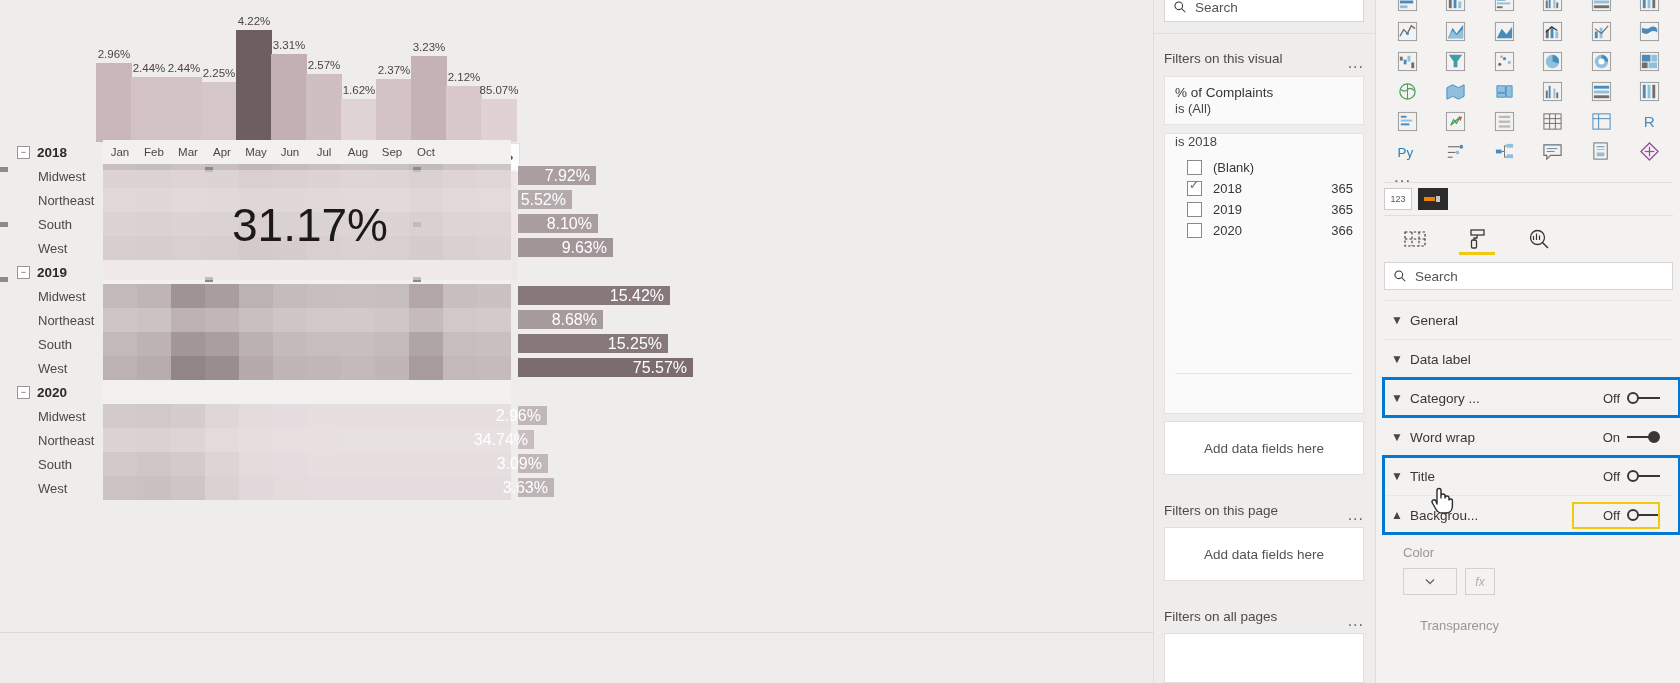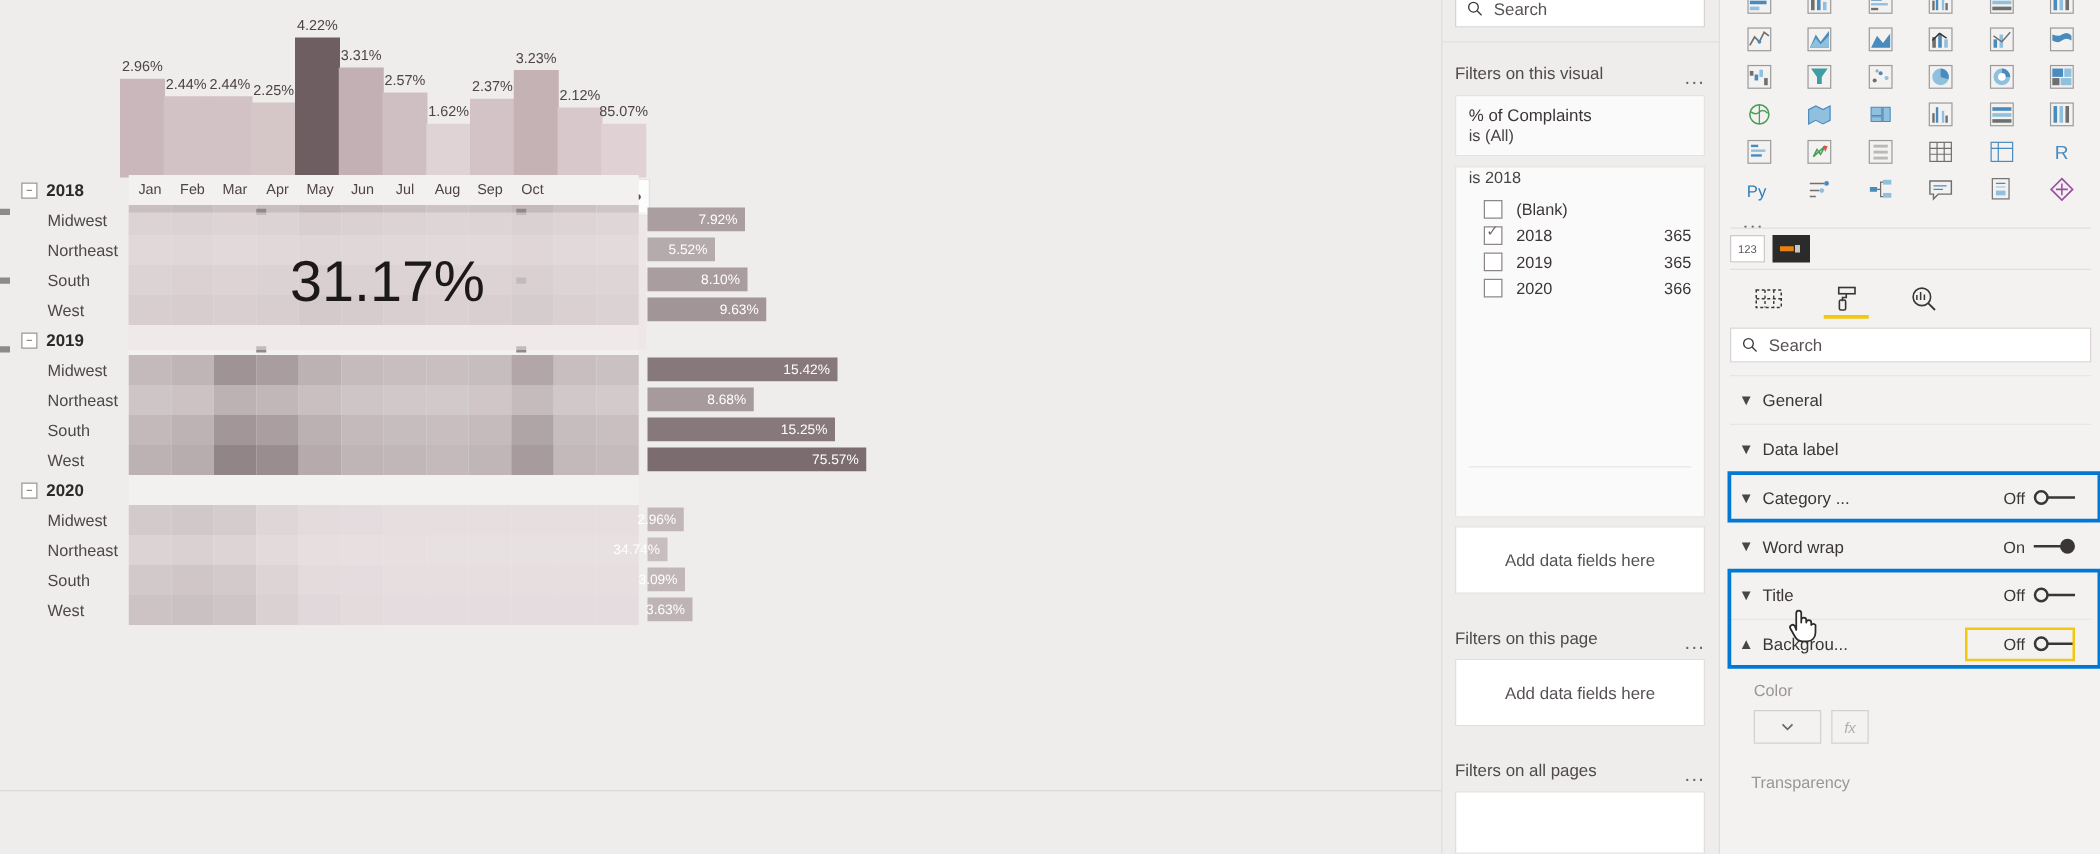--- a/index.html
+++ b/index.html
@@ -30,21 +30,21 @@
   
   #matrix{position:absolute;left:0;top:140px;width:700px;height:370px;}
   .m-rowhdr{position:absolute;left:0;width:103px;height:24px;display:flex;align-items:center;}
   .m-year{font-weight:bold;color:#2d2a2a;font-size:13.5px;}
   .m-expander{width:11px;height:11px;border:1px solid #9a9494;margin-left:17px;margin-right:7px;
     display:flex;align-items:center;justify-content:center;font-size:9px;line-height:9px;color:#5b5555;background:#fff;}
   .m-region{margin-left:38px;color:#4d4748;font-size:13px;}
   .heat-cell{position:absolute;height:24px;}
   .grp-gap{position:absolute;left:103px;background:#f3f0f0;}
   .vbar{position:absolute;height:19px;display:flex;align-items:center;justify-content:flex-end;}
-  .vbar span{color:#ffffff;font-size:11px;padding-right:6px;white-space:nowrap;}
+  .vbar span{color:#ffffff;font-size:16px;padding-right:6px;white-space:nowrap;}
 
   
   #kpi-card{position:absolute;left:103px;top:170px;width:414px;height:110px;
     background:rgba(236,228,229,0.55);display:flex;align-items:center;justify-content:center;}
   #kpi-card .kpi-val{font-size:46px;color:#1c1919;font-family:"Liberation Sans",sans-serif;}
   .handle{position:absolute;background:#8f8a8a;}
 
   
   #filters-pane{position:absolute;left:1153px;top:0;width:222px;height:683px;background:#efecec;
      border-left:1px solid #e0dcdc;}
@@ -888,21 +888,21 @@
       </div>
     </div>
 
   <div class="fmt-sub" style="left:27px;top:545px;text-align:center;">Color</div>
   <div class="color-dd" style="left:27px;top:568px;">
     <svg width="10" height="7" viewBox="0 0 10 7" aria-hidden="true">
       <polyline points="1,1.5 5,5.5 9,1.5" fill="none" stroke="#6a6464" stroke-width="1.3"></polyline>
     </svg>
   </div>
   <div class="fx-btn" style="left:89px;top:568px;">fx</div>
-  <div class="fmt-sub" style="left:25px;top:618px;">Transparency</div>
+  <div class="fmt-sub" style="left:44px;top:618px;">Transparency</div>
 
   <div class="cursor-hand" style="left:52px;top:484px;">
     <svg width="26" height="32" viewBox="0 0 26 32" aria-hidden="true">
       <path d="M9 20 V6.5 a2 2 0 0 1 4 0 V14 v-2 a2 2 0 0 1 4 0 v2 a2 2 0 0 1 4 0 v2 a2 2 0 0 1 3.4 0 v6 c0 4-2.6 7-6.6 7 h-4 c-3 0-4.6-1.4-6-4 l-3.4-6 a2 2 0 0 1 3.4-2.2 z" fill="#ffffff" stroke="#2b2b2b" stroke-width="1.4" stroke-linejoin="round"></path>
     </svg>
   </div>
 <div class="hl-blue" style="top: 377px; width: 299px; height: 41px;"></div>
     <div class="hl-blue" style="top: 455px; width: 299px; height: 80px;"></div>
     <div class="hl-gold" style="left: 196px; top: 502px; width: 88px; height: 27px;"></div>
   </div>

